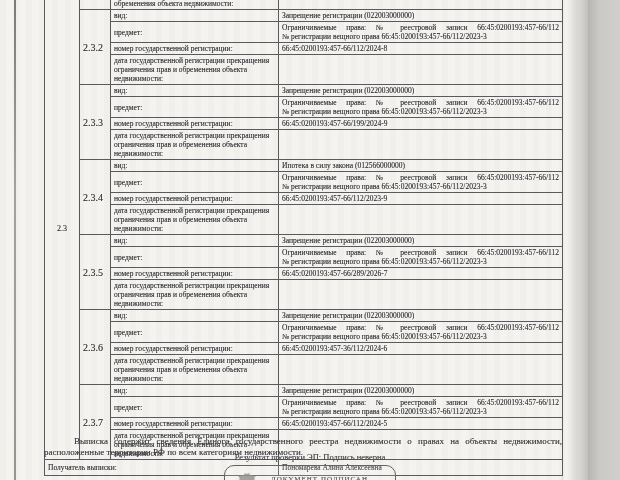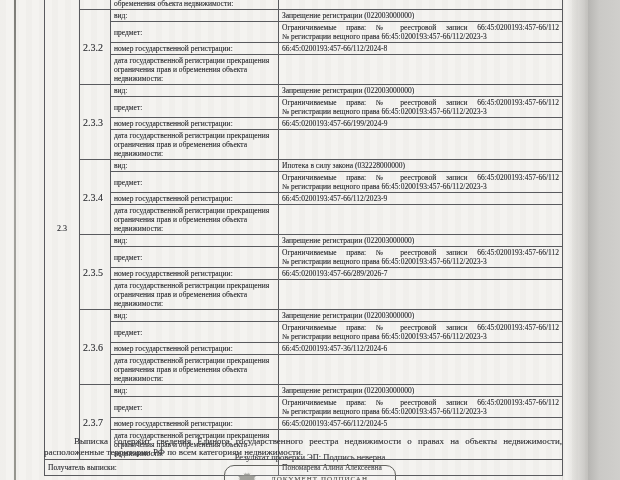--- a/index.html
+++ b/index.html
@@ -133,21 +133,21 @@
     <td class="c-val">66:45:0200193:457-66/199/2024-9</td>
   </tr>
   <tr class="r-date">
     <td>дата государственной регистрации прекращения ограничения прав и обременения объекта недвижимости:</td>
     <td class="c-val"></td>
   </tr>
 
   <tr class="r-vid">
     <td class="c-sub" rowspan="4">2.3.4</td>
     <td>вид:</td>
-    <td class="c-val">Ипотека в силу закона (032228000000)</td>
+    <td class="c-val">Ипотека в силу закона (012566000000)</td>
   </tr>
   <tr class="r-pred">
     <td>предмет:</td>
     <td class="c-val">
       <div class="l1">Ограничиваемые права: № реестровой записи 66:45:0200193:457-66/112</div>
       <div class="l2">№ регистрации вещного права 66:45:0200193:457-66/112/2023-3</div>
     </td>
   </tr>
   <tr class="r-num">
     <td>номер государственной регистрации:</td>

